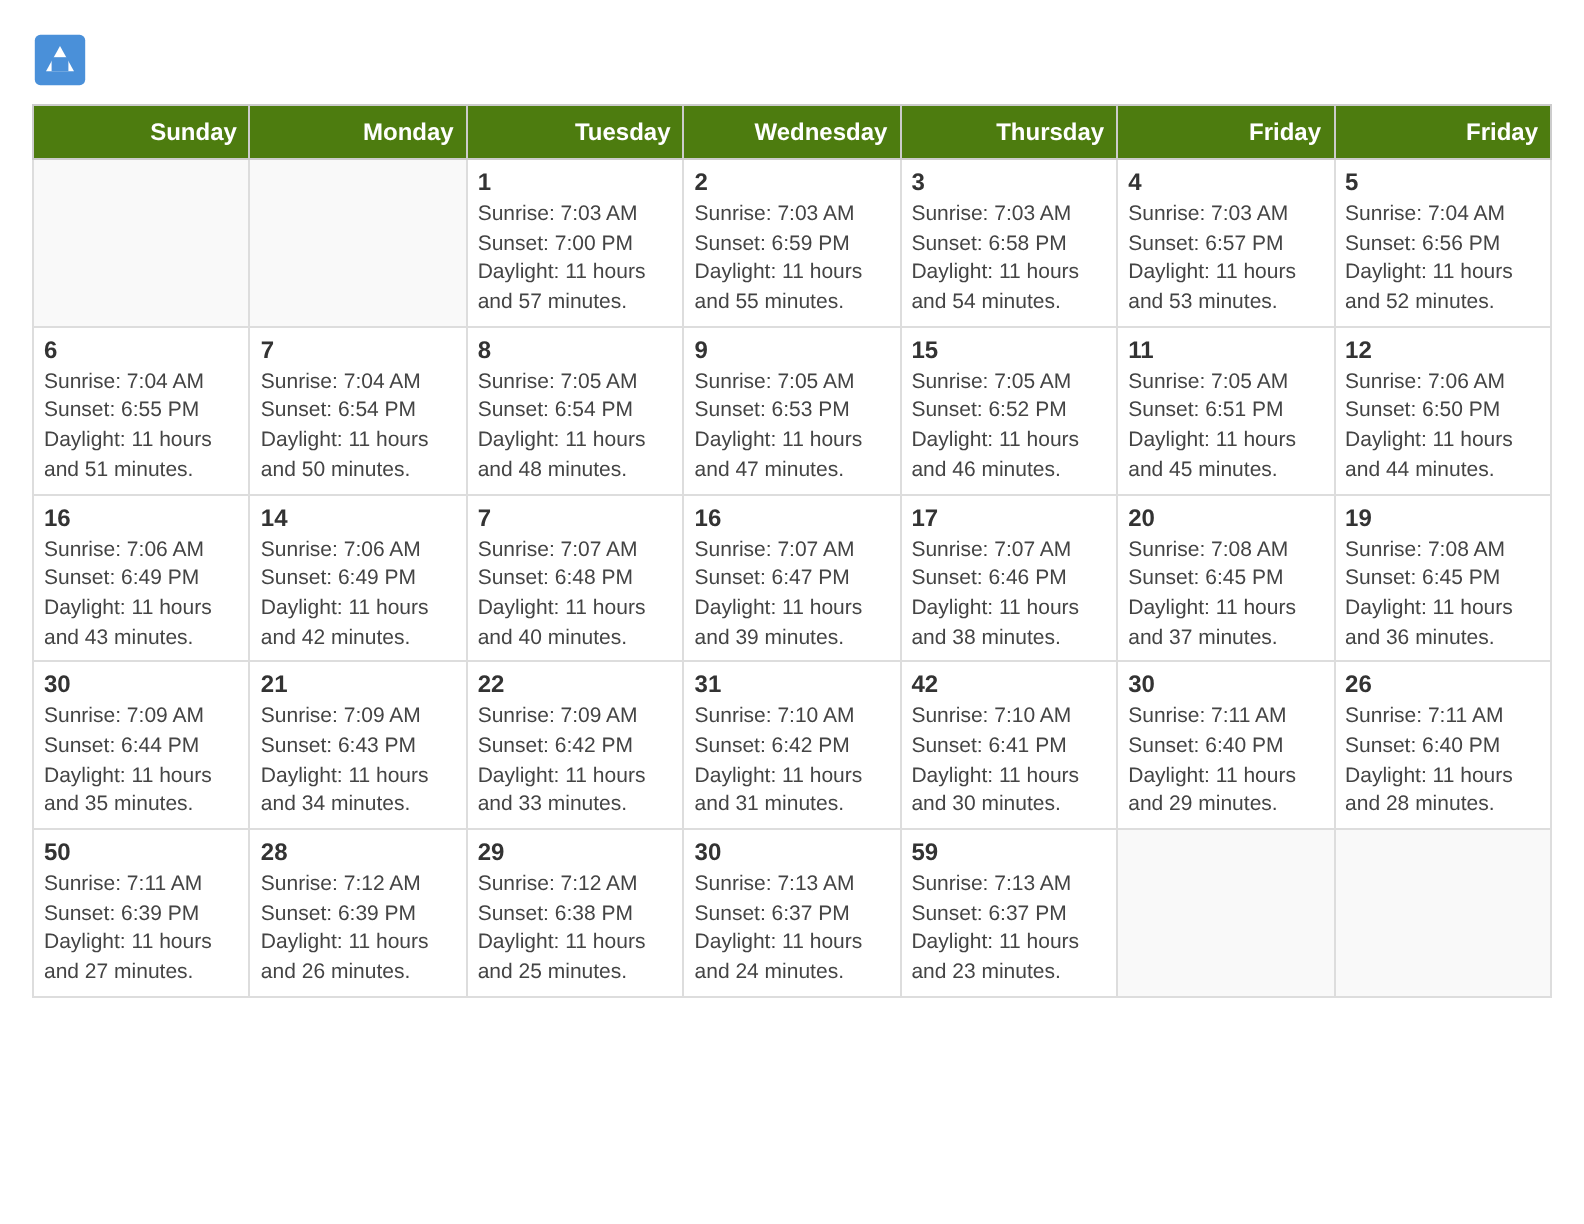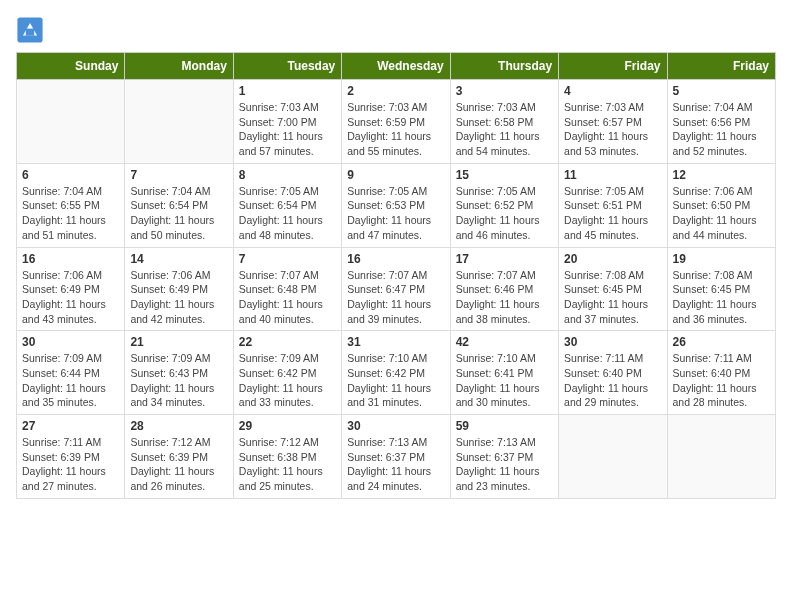--- a/index.html
+++ b/index.html
@@ -227,21 +227,21 @@
           <span class="day-num">30</span>
           <div class="day-info">Sunrise: 7:11 AM<br>Sunset: 6:40 PM<br>Daylight: 11 hours and 29 minutes.</div>
         </td>
         <td>
           <span class="day-num">26</span>
           <div class="day-info">Sunrise: 7:11 AM<br>Sunset: 6:40 PM<br>Daylight: 11 hours and 28 minutes.</div>
         </td>
       </tr>
       <tr>
         <td>
-          <span class="day-num">27</span>
+          <span class="day-num">50</span>
           <div class="day-info">Sunrise: 7:11 AM<br>Sunset: 6:39 PM<br>Daylight: 11 hours and 27 minutes.</div>
         </td>
         <td>
           <span class="day-num">28</span>
           <div class="day-info">Sunrise: 7:12 AM<br>Sunset: 6:39 PM<br>Daylight: 11 hours and 26 minutes.</div>
         </td>
         <td>
           <span class="day-num">29</span>
           <div class="day-info">Sunrise: 7:12 AM<br>Sunset: 6:38 PM<br>Daylight: 11 hours and 25 minutes.</div>
         </td>

